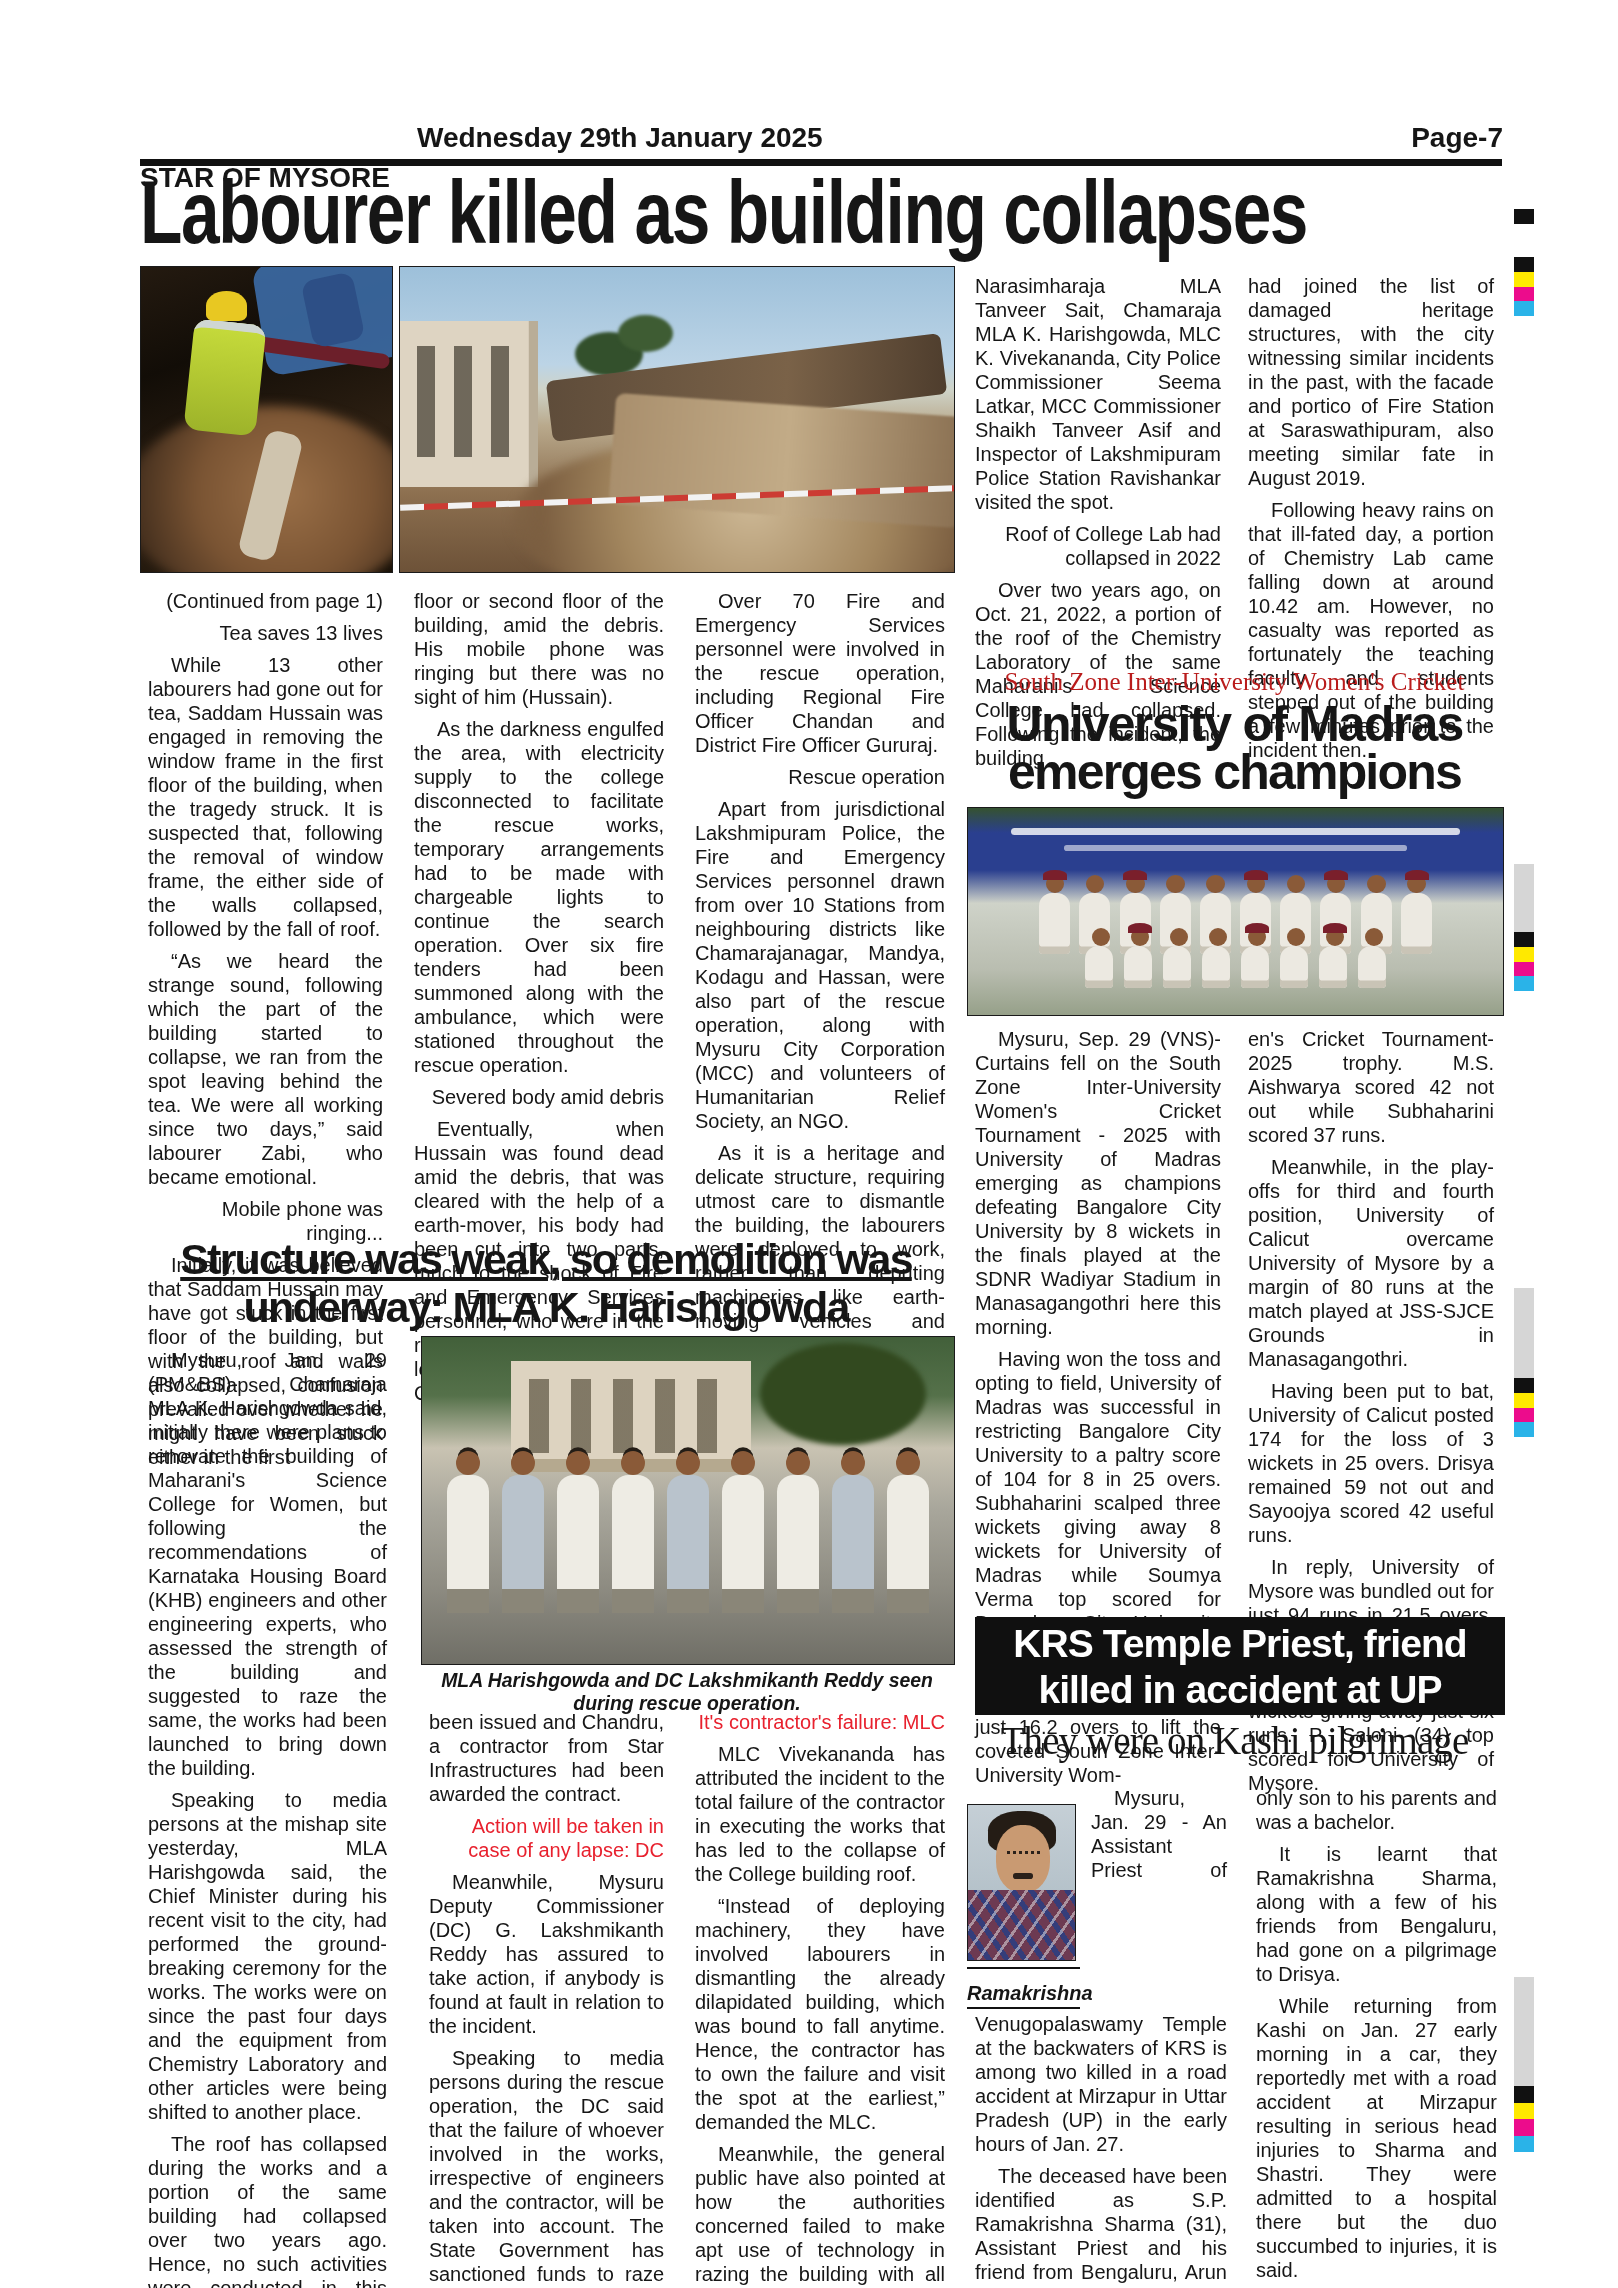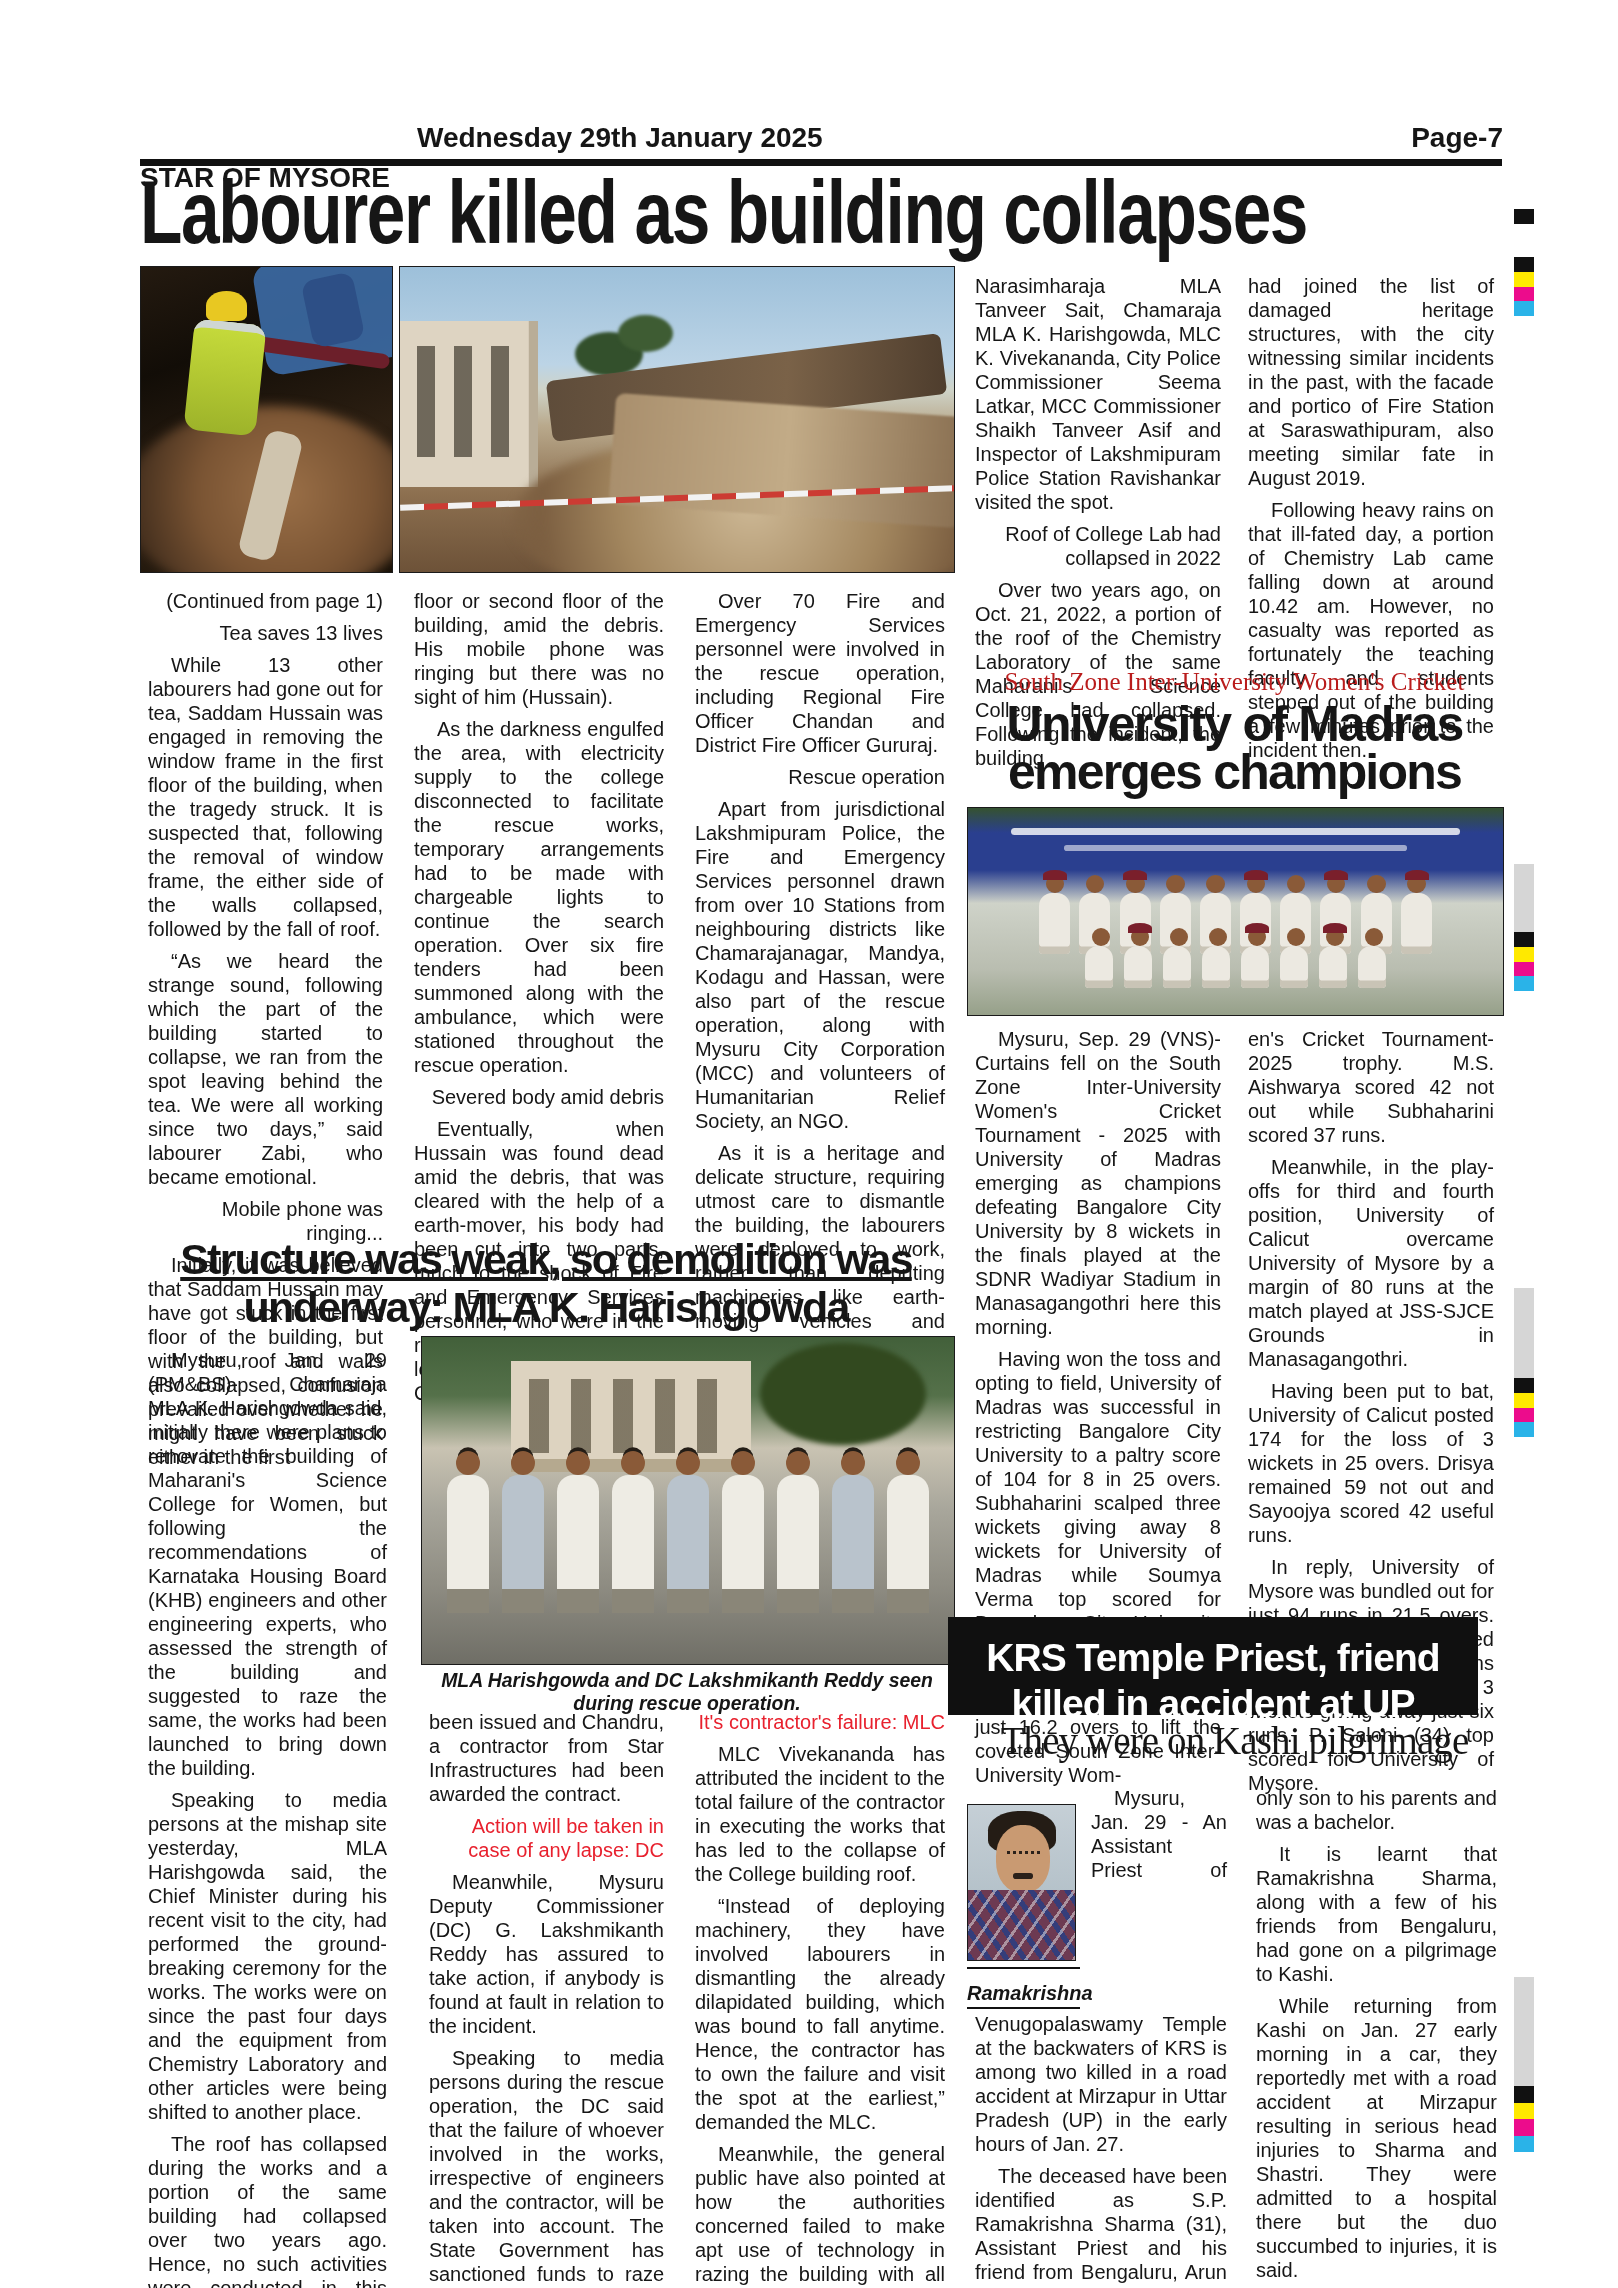--- a/index.html
+++ b/index.html
@@ -76,22 +76,22 @@
   
   #cr-kicker{left:967px;top:668px;width:535px;text-align:center;font-family:"Liberation Serif",serif;
     font-size:25px;color:#b91c1c;}
   #cr-headline{left:967px;top:700px;width:535px;text-align:center;font-weight:bold;font-size:50px;
     line-height:48px;letter-spacing:-1.8px;}
   
   #st-headline{left:140px;top:1235px;width:812px;text-align:center;font-weight:bold;font-size:43px;
     line-height:48px;letter-spacing:-1.8px;}
   #st-caption{left:421px;top:1669px;width:532px;font-size:19.4px;font-weight:bold;font-style:italic;text-align:center;}
   
-  #krs-banner{left:948px;top:1617px;width:530px;height:98px;background:#101010;color:#fff;
-    text-align:center;font-weight:bold;font-size:39px;line-height:46px;letter-spacing:-0.9px;padding-top:18px;box-sizing:border-box;}
+  #krs-banner{left:975px;top:1617px;width:530px;height:98px;background:#101010;color:#fff;
+    text-align:center;font-weight:bold;font-size:39px;line-height:46px;letter-spacing:-0.9px;padding-top:4px;box-sizing:border-box;}
   #krs-headline{left:967px;top:1718px;width:535px;text-align:center;font-family:"Liberation Serif",serif;
     font-size:39px;letter-spacing:-0.9px;}
   #rk-wrap{float:left;width:113px;margin:26px 11px 3.7px 0;border-bottom:2.8px solid #111;padding-bottom:1.8px;}
   #photo-rk{position:relative;width:107px;height:155px;overflow:hidden;}
   #rk-cap{font-size:20px;font-weight:bold;font-style:italic;border-top:2.8px solid #111;margin-top:6px;padding-top:12px;}
   
   .reg{position:absolute;left:1514px;width:20px;}
   .reg .sq{width:20px;height:14.8px;}
   .sq.k{background:#111;}.sq.y{background:#ffe900;}.sq.m{background:#ec0c8c;}.sq.c{background:#2ab3e8;}
   .sq.g{background:#d6d6d6;}
@@ -259,21 +259,21 @@
         <div class="sh" id="rk-plaid1"></div>
         <div class="sh" id="rk-plaid2"></div>
       </div>
       <div id="rk-cap">Ramakrishna</div>
     </div>
     <p>Mysuru, Jan. 29 - An Assistant Priest of Venugopalaswamy Temple at the backwaters of KRS is among two killed in a road accident at Mirzapur in Uttar Pradesh (UP) in the early hours of Jan. 27.</p>
     <p>The deceased have been identified as S.P. Ramakrishna Sharma (31), Assistant Priest and his friend from Bengaluru, Arun Shastri (38). It is learnt that Ramakrishna Sharma was the</p>
   </div>
   <div class="col" style="left:1248px;top:1778px;width:257px;">
     <p class="ni">only son to his parents and was a bachelor.</p>
-    <p>It is learnt that Ramakrishna Sharma, along with a few of his friends from Bengaluru, had gone on a pilgrimage to Kashi.</p>
+    <p>It is learnt that Ramakrishna Sharma, along with a few of his friends from Bengaluru, had gone on a pilgrimage to Drisya.</p>
     <p>While returning from Kashi on Jan. 27 early morning in a car, they reportedly met with a road accident at Mirzapur resulting in serious head injuries to Sharma and Shastri. They were admitted to a hospital there but the duo succumbed to injuries, it is said.</p>
     <p>The last rites of Sharma and Shastri were held at Kashi yesterday evening, according to sources.</p>
   </div>
 
   <div class="reg" style="top:209px;">
       <div class="sq k"></div>
     </div>
   <div class="reg" style="top:257px;">
     <div class="sq k"></div>
       <div class="sq y"></div>

